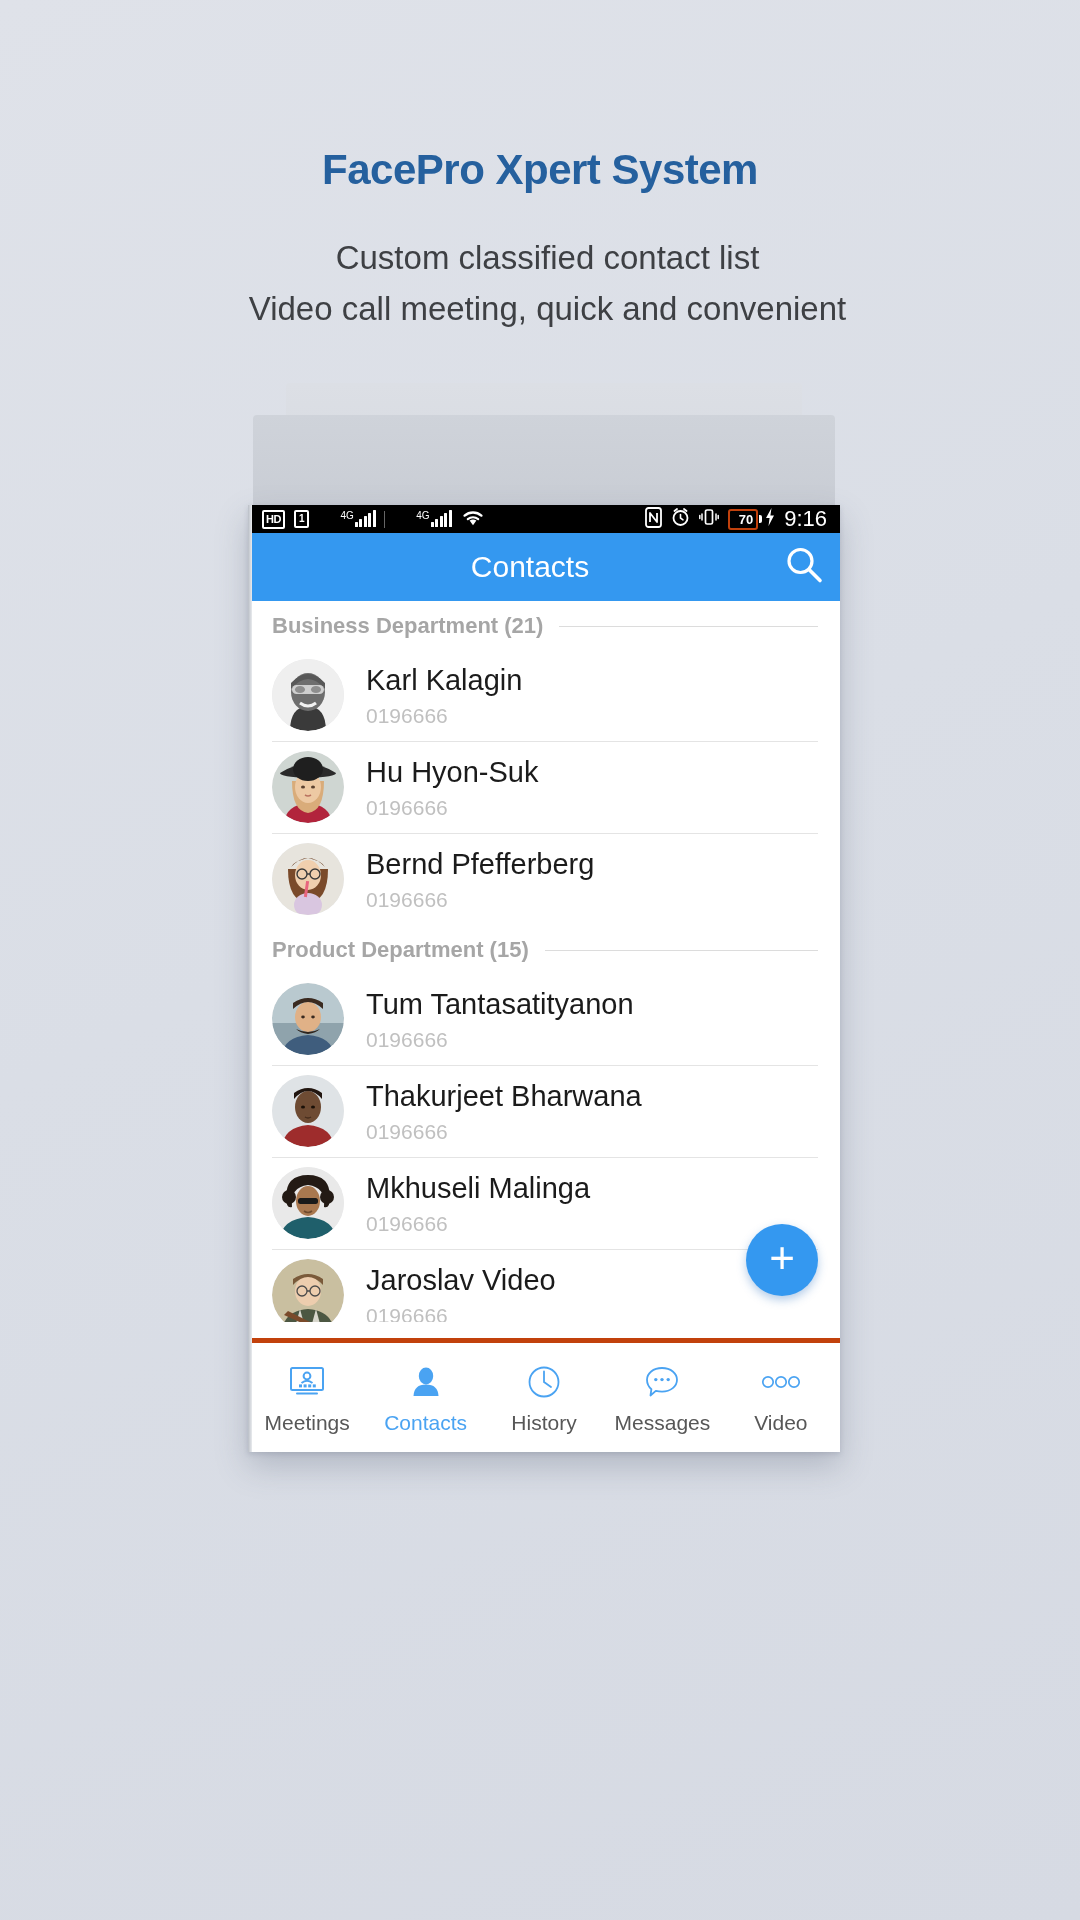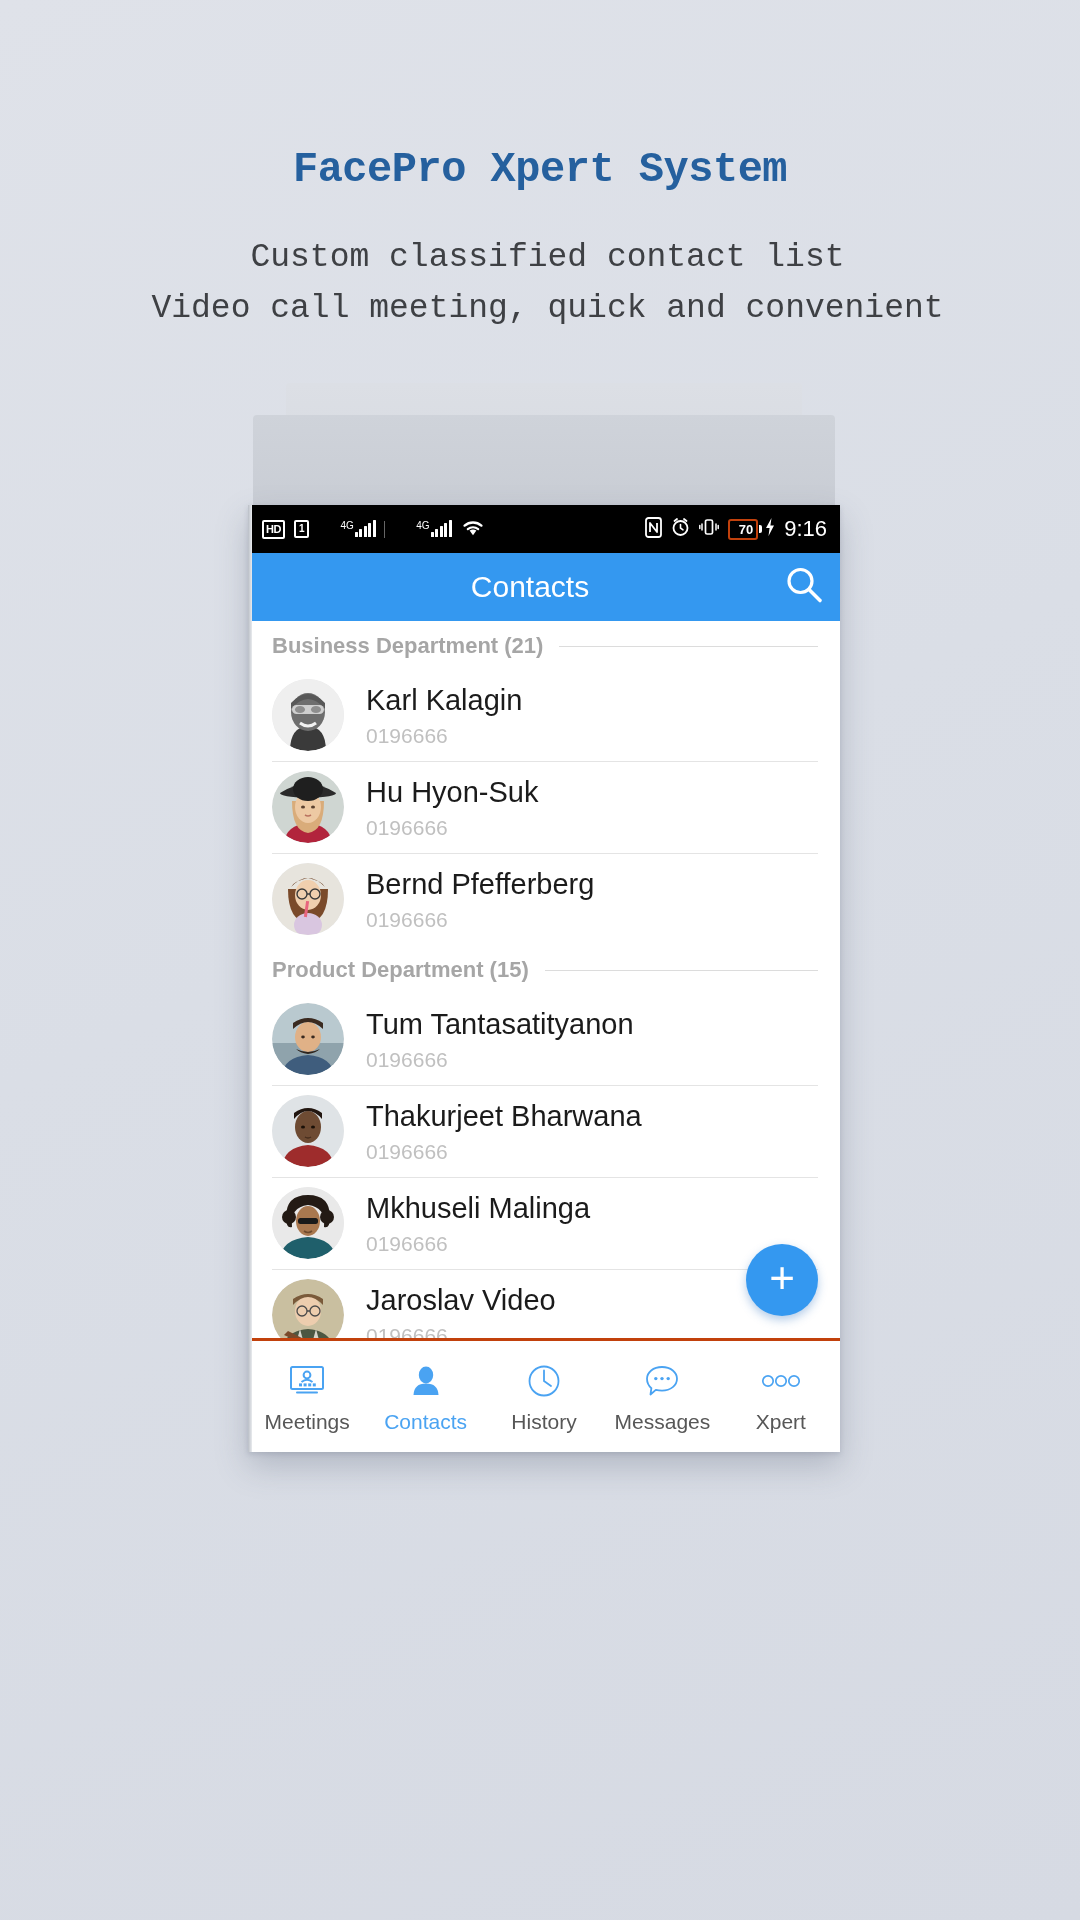--- a/index.html
+++ b/index.html
@@ -11,21 +11,20 @@
   body {
     background: linear-gradient(155deg, #dfe2e9 0%, #dadee6 45%, #d6dae3 100%);
     position: relative;
   }
 
   
   .promo {
     position: absolute;
     left: 0; right: 0; top: 145px;
     text-align: center;
-    font-family: Liberation Mono, monospace;
   }
   .promo-title {
     font-size: 42px;
     font-weight: bold;
     color: #25609e;
     letter-spacing: -0.5px;
     line-height: 1.2;
   }
   .promo-sub {
     margin-top: 38px;
@@ -69,21 +68,21 @@
   .phone::before {
     
     content: "";
     position: absolute; left: 0; top: 0; bottom: 0; width: 4px;
     background: linear-gradient(90deg,#b9bec6,#e9ebee);
     z-index: 60;
   }
 
   
   .statusbar {
-    height: 48px;
+    height: 28px;
     background: #000;
     display: flex;
     align-items: center;
     justify-content: space-between;
     padding: 0 13px 0 14px;
     color: #fff;
   }
   .sb-left, .sb-right { display: flex; align-items: center; }
   .sb-left > * { margin-right: 7px; }
   .sb-right > * { margin-left: 9px; }
@@ -212,21 +211,21 @@
     color: #fff; font-size: 44px; line-height: 1; font-weight: 300;
     margin-top: -5px;
   }
 
   
   .bottomnav {
     position: absolute;
     left: 0; right: 0; bottom: 0;
     height: 114px;
     background: #fff;
-    border-top: 3px solid #c2410c;
+    border-top: 5px solid #c2410c;
     display: flex;
     align-items: center;
   }
   .nav-item {
     flex: 1;
     display: flex;
     flex-direction: column;
     align-items: center;
     justify-content: center;
     cursor: pointer;
@@ -589,19 +588,19 @@
       </div>
 
       <div class="nav-item">
         <span class="nav-icon">
           <svg width="40" height="16" viewBox="0 0 40 16">
             <circle cx="7" cy="8" r="5.2" stroke="#4aa3f2" stroke-width="1.7" fill="none"></circle>
             <circle cx="20" cy="8" r="5.2" stroke="#4aa3f2" stroke-width="1.7" fill="none"></circle>
             <circle cx="33" cy="8" r="5.2" stroke="#4aa3f2" stroke-width="1.7" fill="none"></circle>
           </svg>
         </span>
-        <span class="nav-label">Xpert</span>
+        <span class="nav-label">Video</span>
       </div>
 
     </div>
 
   </div>
 </div>
 
 </body></html>

